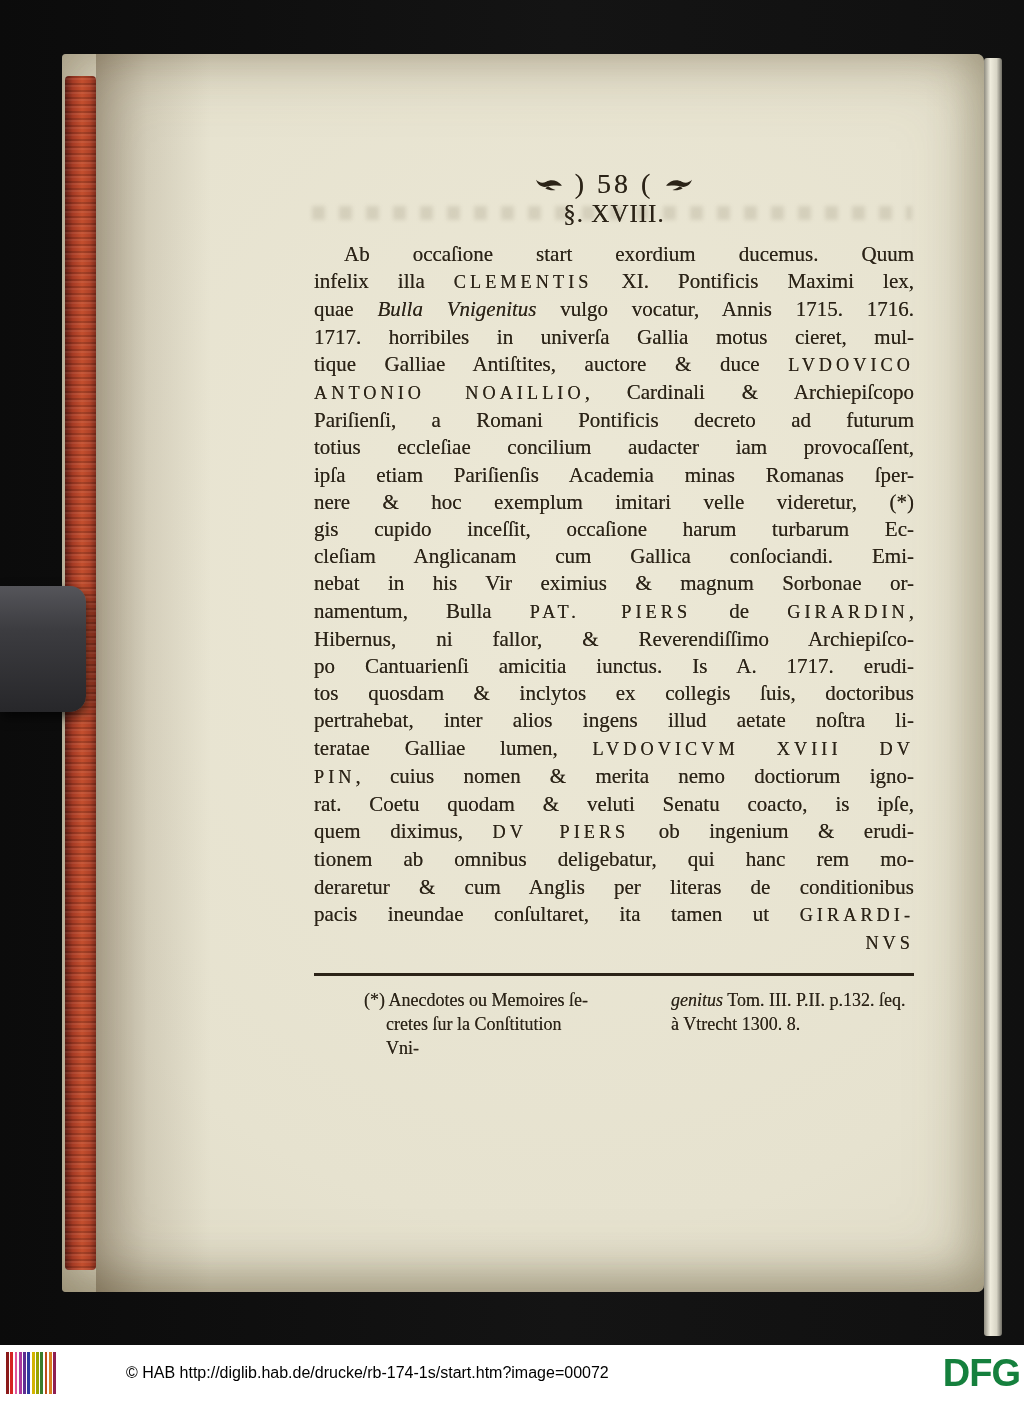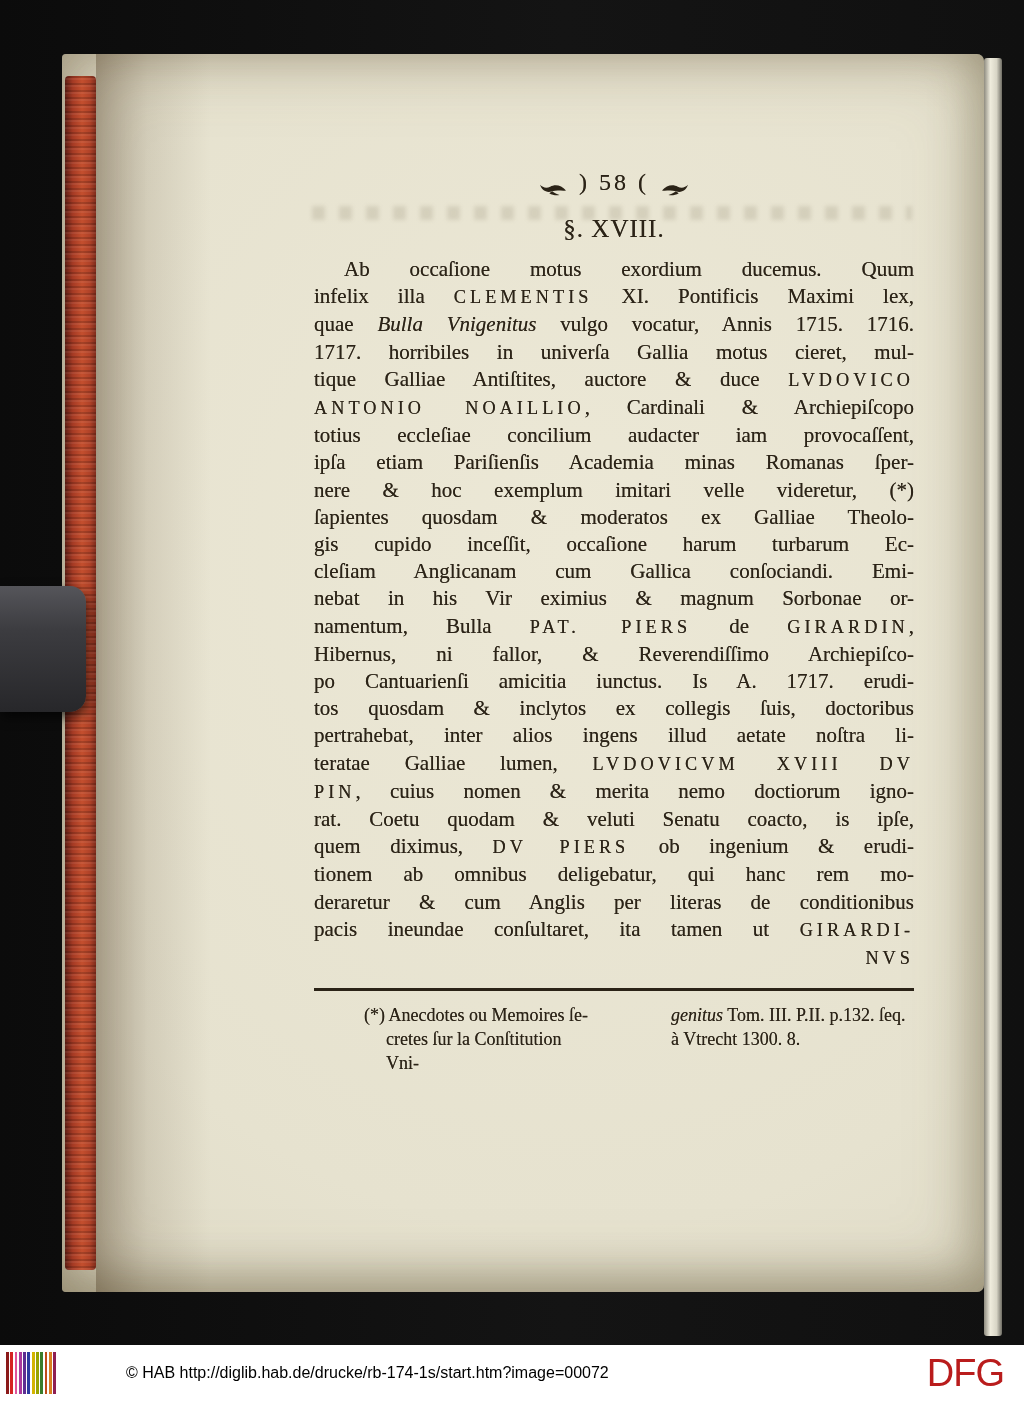--- a/index.html
+++ b/index.html
@@ -33,22 +33,22 @@
 
   
   .clamp{position:absolute;left:0;top:586px;width:86px;height:126px;border-radius:0 16px 16px 0;
          background:linear-gradient(180deg,#55555a 0%,#3c3c40 35%,#27272a 100%);
          box-shadow:2px 5px 12px rgba(0,0,0,.65);}
 
   
   .text-block{position:absolute;left:252px;top:118px;width:600px;color:#2b2317;
          text-shadow:0 0 .5px rgba(43,35,23,.7);}
 
-  .page-header{display:flex;justify-content:center;align-items:flex-end;gap:12px;
-         font-size:24px;height:24px;margin-bottom:19px;}
+  .page-header{display:flex;justify-content:center;align-items:center;gap:12px;
+         font-size:28px;height:24px;margin-bottom:4px;}
   .fleuron svg{width:28px;height:13px;fill:#2b2317;display:block;}
   .fleuron.flip svg{transform:scaleX(-1);}
   .pagenum{letter-spacing:3px;}
 
   .section-heading{text-align:center;font-size:25px;letter-spacing:1px;margin-bottom:13px;}
 
   .body-text{font-size:21px;line-height:27.2px;}
   .tline{text-align:justify;text-align-last:justify;}
   .tline.ind1{text-indent:30px;}
   .tline.ind2{padding-left:22px;}
@@ -63,22 +63,22 @@
   .fn-col.left{margin-left:18px;flex:0 0 262px;}
   .fn-col.right{margin-left:45px;flex:1;}
 
   
   .footer-bar{position:absolute;left:0;top:1345px;width:1024px;height:56px;background:#ffffff;
          display:flex;align-items:center;
          font-family:"Liberation Sans","DejaVu Sans",sans-serif;}
   .barcode{margin-left:6px;width:50px;height:42px;display:flex;gap:1.5px;}
   .barcode span{flex:1;}
   .copyright{margin-left:70px;font-size:16px;color:#000;white-space:nowrap;}
-  .dfg{margin-left:auto;margin-right:20px;font-size:38px;font-weight:normal;
-       letter-spacing:-1px;color:#b91c1c;}
+  .dfg{margin-left:auto;margin-right:4px;font-size:38px;font-weight:bold;
+       letter-spacing:-1px;color:#15803d;}
 </style>
 </head>
 <body>
 
 <div class="stage">
 
   <div class="page-sliver"></div>
 
   <div class="book-page">
     <div class="red-edge"></div>
@@ -99,30 +99,30 @@
           <svg viewBox="0 0 30 14">
               <path d="M1 8 C6 2 13 1 18 4 C22 6 26 5 29 2 C27 8 22 11 16 9 C10 7 5 9 1 8 Z"></path>
               <path d="M16 9 C13 11 11 12 8 13 C12 13.5 16 13 19 11 Z"></path>
             </svg>
         </span>
       </div>
 
       <div class="section-heading">§. XVIII.</div>
 
       <div class="body-text">
-          <div class="tline ind1"><span>Ab occaſione motus exordium ducemus. Quum</span></div>
+          <div class="tline ind1"><span>Ab occaſione start exordium ducemus. Quum</span></div>
           <div class="tline"><span>infelix illa </span><span class="sc">CLEMENTIS</span><span> XI. Pontificis Maximi lex,</span></div>
           <div class="tline"><span>quae </span><span class="it">Bulla Vnigenitus</span><span> vulgo vocatur, Annis 1715. 1716.</span></div>
           <div class="tline"><span>1717. horribiles in univerſa Gallia motus cieret, mul-</span></div>
           <div class="tline"><span>tique Galliae Antiſtites, auctore &amp; duce </span><span class="sc">LVDOVICO</span></div>
           <div class="tline"><span class="sc">ANTONIO NOAILLIO</span><span>, Cardinali &amp; Archiepiſcopo</span></div>
+          <div class="tline"><span>Pariſienſi, a Romani Pontificis decreto ad futurum</span></div>
           <div class="tline"><span>totius eccleſiae concilium audacter iam provocaſſent,</span></div>
           <div class="tline"><span>ipſa etiam Pariſienſis Academia minas Romanas ſper-</span></div>
           <div class="tline"><span>nere &amp; hoc exemplum imitari velle videretur, (*)</span></div>
-          <div class="tline"><span>ſapientes quosdam &amp; moderatos ex Galliae Theolo-</span></div>
           <div class="tline"><span>gis cupido inceſſit, occaſione harum turbarum Ec-</span></div>
           <div class="tline"><span>cleſiam Anglicanam cum Gallica conſociandi. Emi-</span></div>
           <div class="tline"><span>nebat in his Vir eximius &amp; magnum Sorbonae or-</span></div>
           <div class="tline"><span>namentum, Bulla </span><span class="sc">PAT. PIERS</span><span> de </span><span class="sc">GIRARDIN</span><span>,</span></div>
           <div class="tline"><span>Hibernus, ni fallor, &amp; Reverendiſſimo Archiepiſco-</span></div>
           <div class="tline"><span>po Cantuarienſi amicitia iunctus. Is A. 1717. erudi-</span></div>
           <div class="tline"><span>tos quosdam &amp; inclytos ex collegis ſuis, doctoribus</span></div>
           <div class="tline"><span>pertrahebat, inter alios ingens illud aetate noſtra li-</span></div>
           <div class="tline"><span>teratae Galliae lumen, </span><span class="sc">LVDOVICVM XVIII DV</span></div>
           <div class="tline"><span class="sc">PIN</span><span>, cuius nomen &amp; merita nemo doctiorum igno-</span></div>

